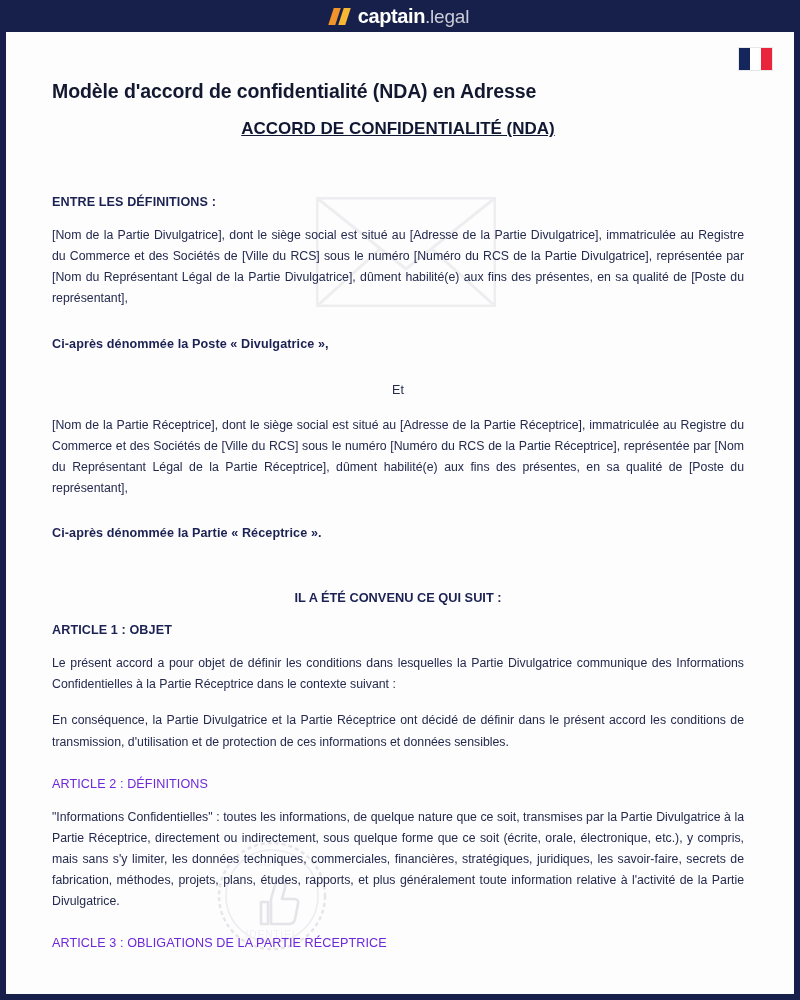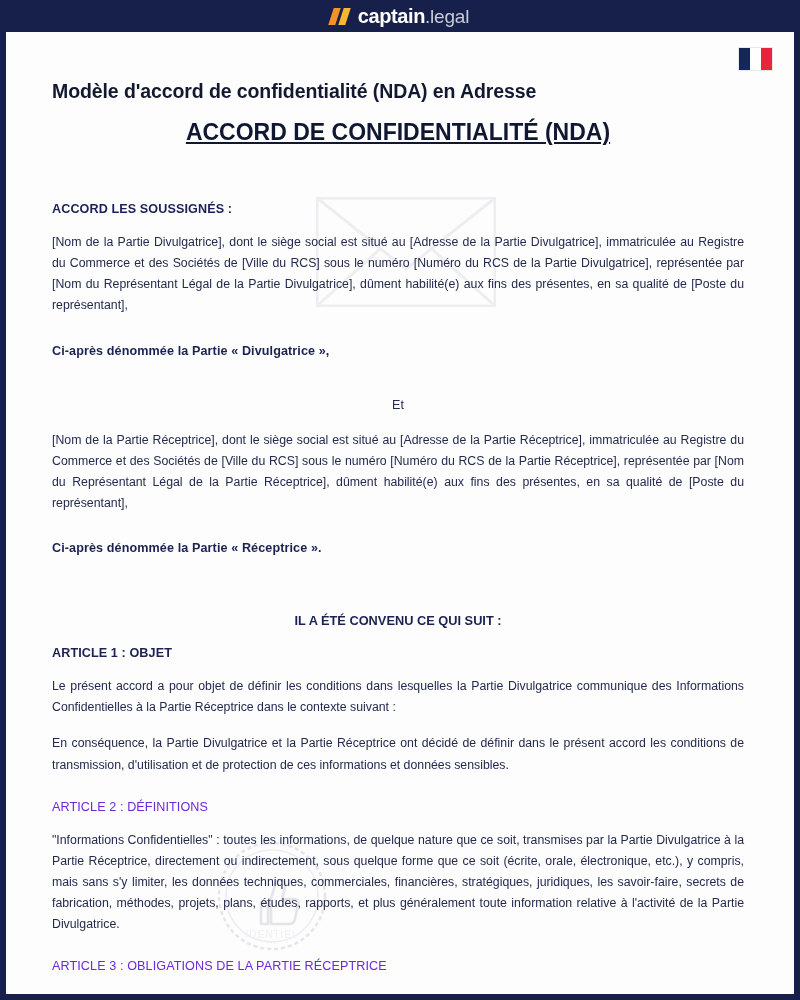--- a/index.html
+++ b/index.html
@@ -74,39 +74,39 @@
   #content {
     position: absolute;
     left: 46px; top: 48px;
     width: 692px;
   }
   .doc-title {
     font-size: 19.5px; font-weight: bold; color: #12182f;
     margin: 0 0 16px 0; letter-spacing: -0.1px;
   }
   .doc-subtitle {
-    font-size: 23px; font-weight: bold; color: #101733;
+    font-size: 17px; font-weight: bold; color: #101733;
     text-align: center; text-decoration: underline;
     margin: 0 0 56px 0;
   }
   .h-bold {
     font-size: 12.6px; font-weight: bold; color: #1b2253;
     margin: 0 0 16px 0; letter-spacing: 0.1px;
   }
   .h-plain {
     font-size: 12.6px; font-weight: normal; color: #6d28d9;
     margin: 24px 0 16px 0; letter-spacing: 0.1px;
   }
   .para {
     font-size: 12.3px; color: #242a4e; line-height: 1.72;
     text-align: justify; margin: 8px 0 15px 0;
   }
   .center {
     text-align: center; font-size: 12.5px; color: #242a4e;
-    margin: 12px 0 18px 0;
+    margin: 4px 0 18px 0;
   }
   .center.bold { font-weight: bold; color: #1b2253; font-size: 12.8px; }
   .spacer-sm { height: 12px; }
   .spacer-lg { height: 30px; }
 </style>
 </head>
 <body>
 
 <div id="page">
 
@@ -141,26 +141,26 @@
       <path d="M48 62 v22 h7 v-22 z M58 84 h18 q5 0 6-5 l3-15 q1-5 -4-5 h-12 l3-11 q1-7 -5-8 q-4 0 -5 5 l-4 14 v25 z" fill="none" stroke="#e4e4e9" stroke-width="2.6" stroke-linejoin="round"></path>
       <text x="59" y="26" text-anchor="middle" font-family="Liberation Sans, sans-serif" font-size="11" fill="#eeeef2" letter-spacing="1">CONF</text>
       <text x="59" y="98" text-anchor="middle" font-family="Liberation Sans, sans-serif" font-size="10" fill="#f0f0f3" letter-spacing="1">IDENTIEL</text>
     </svg>
 
     <div id="content">
 
       <h1 class="doc-title">Modèle d'accord de confidentialité (NDA) en Adresse</h1>
       <h2 class="doc-subtitle">ACCORD DE CONFIDENTIALITÉ (NDA)</h2>
 
-      <div class="h-bold">ACCORD LES SOUSSIGNÉS :</div>
+      <div class="h-bold">ENTRE LES DÉFINITIONS :</div>
 
       <p class="para">[Nom de la Partie Divulgatrice], dont le siège social est situé au [Adresse de la Partie Divulgatrice], immatriculée au Registre du Commerce et des Sociétés de [Ville du RCS] sous le numéro [Numéro du RCS de la Partie Divulgatrice], représentée par [Nom du Représentant Légal de la Partie Divulgatrice], dûment habilité(e) aux fins des présentes, en sa qualité de [Poste du représentant],</p>
 
       <div class="spacer-sm"></div>
-      <div class="h-bold">Ci-après dénommée la Partie « Divulgatrice »,</div>
+      <div class="h-bold">Ci-après dénommée la Poste « Divulgatrice »,</div>
 
       <div class="spacer-sm"></div>
       <div class="center">Et</div>
 
       <p class="para">[Nom de la Partie Réceptrice], dont le siège social est situé au [Adresse de la Partie Réceptrice], immatriculée au Registre du Commerce et des Sociétés de [Ville du RCS] sous le numéro [Numéro du RCS de la Partie Réceptrice], représentée par [Nom du Représentant Légal de la Partie Réceptrice], dûment habilité(e) aux fins des présentes, en sa qualité de [Poste du représentant],</p>
 
       <div class="spacer-sm"></div>
       <div class="h-bold">Ci-après dénommée la Partie « Réceptrice ».</div>
 
       <div class="spacer-lg"></div>

